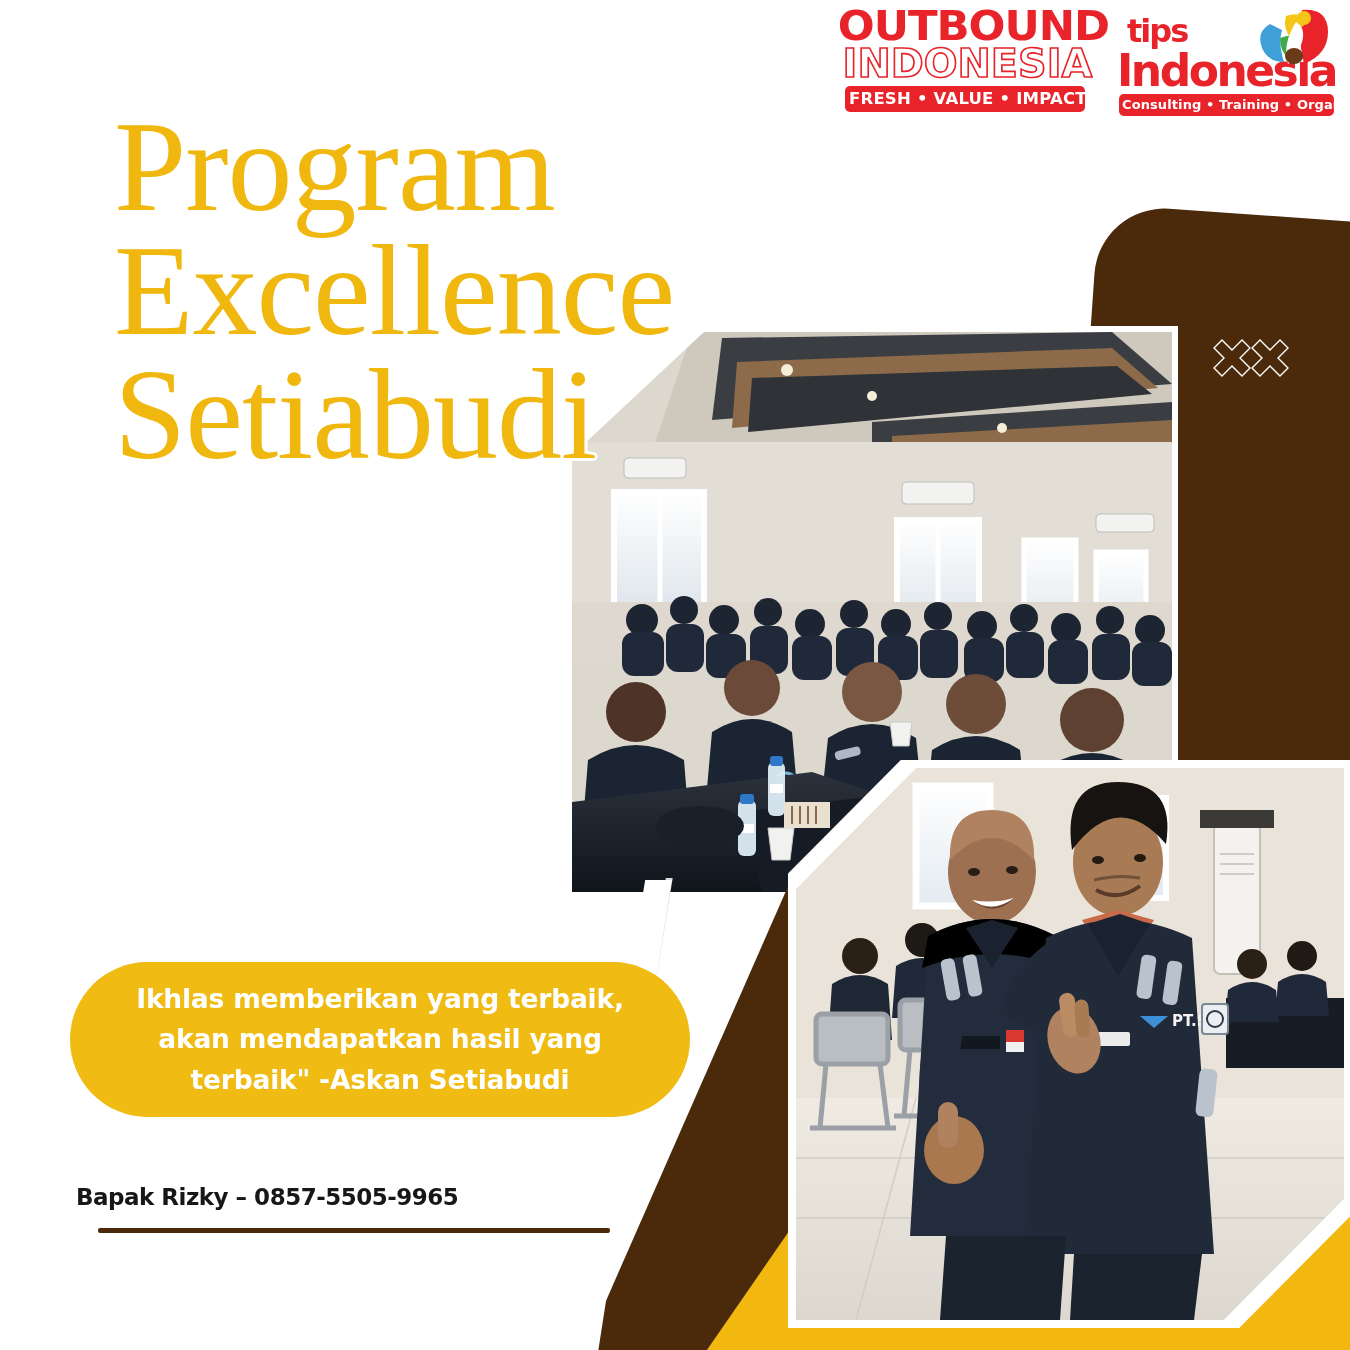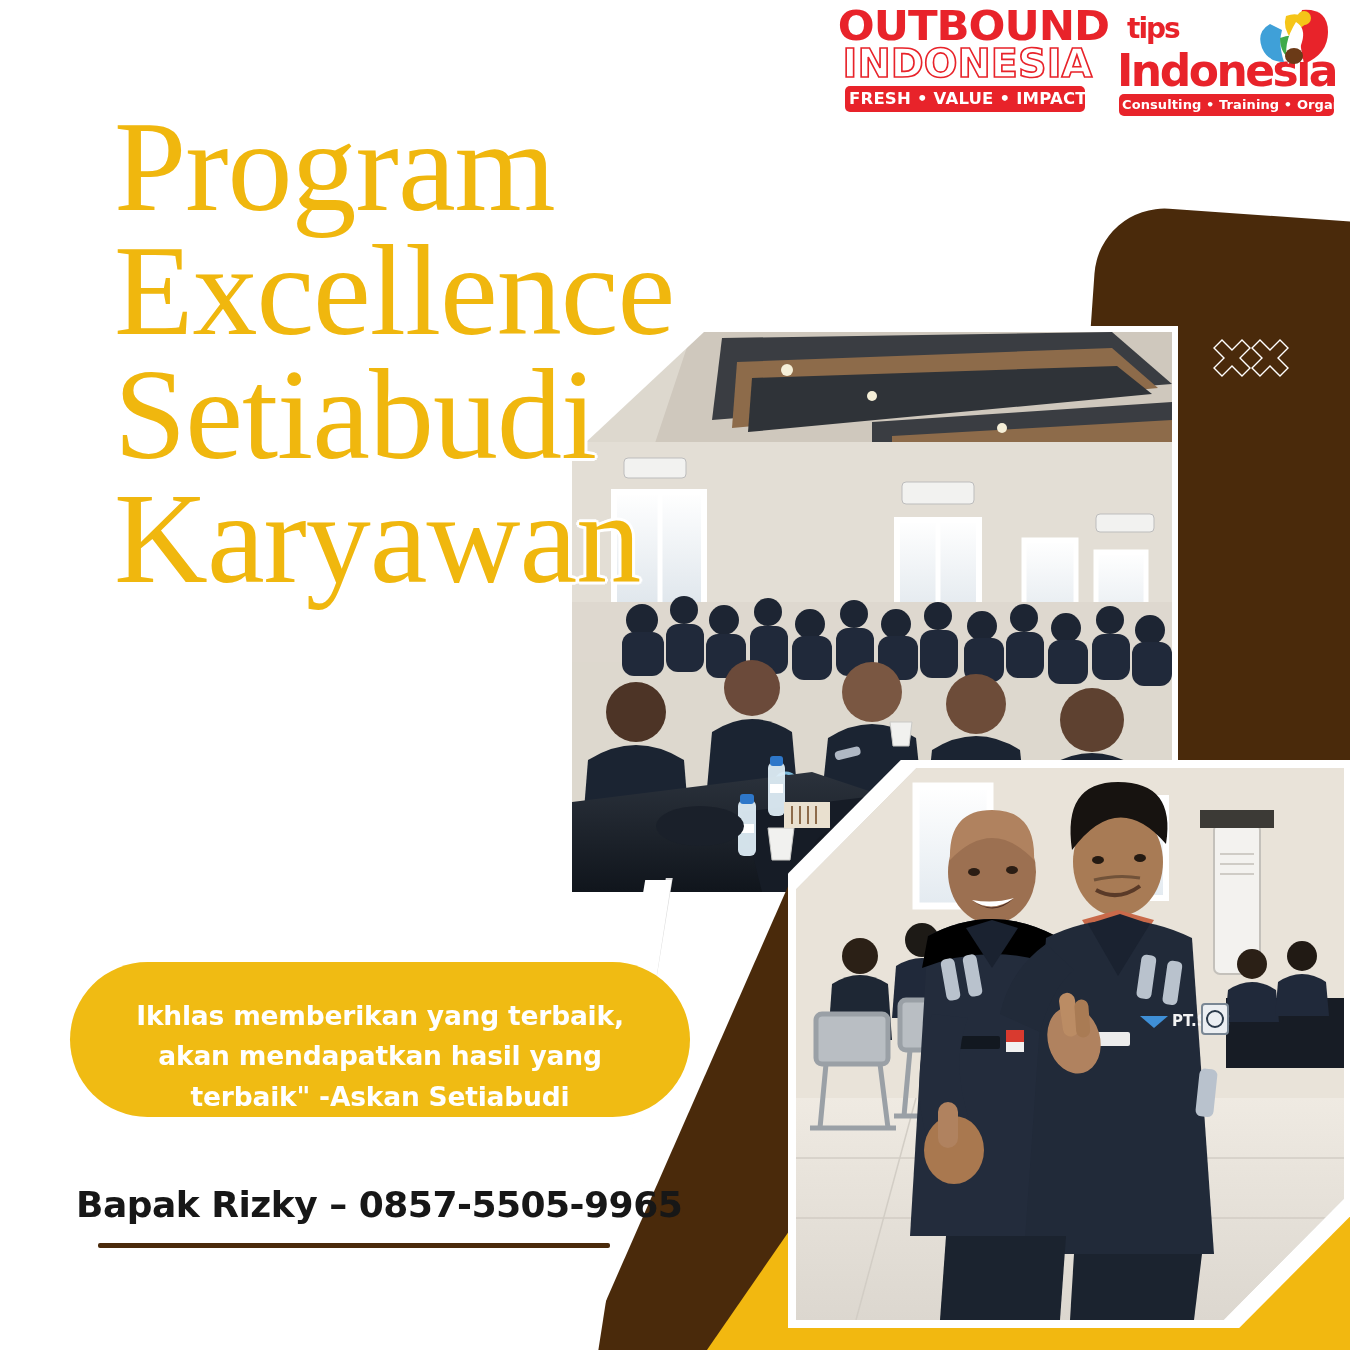--- a/index.html
+++ b/index.html
@@ -122,21 +122,21 @@
     padding:3px 4px 4px;
     white-space:nowrap;
   }
 
   .logo-tips { width:215px; position:relative; }
   .tips-row { position:relative; height:58px; }
   .tips-word {
     position:absolute; left:8px; top:4px;
     font-family:"DejaVu Sans", sans-serif;
     font-weight:bold;
-    font-size:28px;
+    font-size:32px;
     color:#e8232a;
     letter-spacing:-2px;
   }
   .tips-mark { position:absolute; right:4px; top:0px; }
   .tips-indo {
     font-family:"DejaVu Sans", sans-serif;
     font-weight:bold;
     font-size:44px;
     color:#e8232a;
     letter-spacing:-2.5px;
@@ -216,21 +216,21 @@
   }
   .photo svg { display:block; width:100%; height:100%; }
 
   
   .quote-pill {
     position:absolute;
     left:70px; top:962px;
     width:620px; height:155px;
     background:#f0bb13;
     border-radius:80px;
-    display:flex; align-items:flex-end; justify-content:center;
+    display:flex; align-items:center; justify-content:center;
     z-index:45;
   }
   .quote-text {
     font-family:"DejaVu Sans", sans-serif;
     font-weight:bold;
     font-size:26.5px;
     line-height:1.52;
     color:#ffffff;
     text-align:center;
     padding:0 34px;
@@ -239,21 +239,21 @@
 
   
   .contact {
     position:absolute;
     left:76px; top:1184px;
     z-index:45;
   }
   .contact-text {
     font-family:"DejaVu Sans", sans-serif;
     font-weight:bold;
-    font-size:36px;
+    font-size:23px;
     color:#171717;
     letter-spacing:-0.5px;
     white-space:nowrap;
   }
   .contact-rule {
     margin-top:18px;
     margin-left:22px;
     width:512px; height:5px;
     background:#4a2a0b;
     border-radius:2px;
@@ -273,21 +273,20 @@
         <path d="M8 12 L16 4 L26 14 L36 4 L44 12 L34 22 L44 32 L36 40 L26 30 L16 40 L8 32 L18 22 Z" fill="none" stroke="#ffffff" stroke-width="1.4"></path>
         <path d="M46 12 L54 4 L64 14 L74 4 L82 12 L72 22 L82 32 L74 40 L64 30 L54 40 L46 32 L56 22 Z" fill="none" stroke="#ffffff" stroke-width="1.4"></path>
       </svg>
     </div>
   </div>
 
   <div class="headline">
     <div class="hl">Program</div>
     <div class="hl">Excellence</div>
     <div class="hl">Setiabudi</div>
-    <div class="hl">Karyawan</div>
   </div>
 
   <div class="photo-1-frame"></div>
   <div class="photo photo-hex photo-1">
     <svg viewBox="0 0 600 560" preserveAspectRatio="xMidYMid slice" xmlns="http://www.w3.org/2000/svg">
       <defs>
         <linearGradient id="win" x1="0" y1="0" x2="0" y2="1">
           <stop offset="0%" stop-color="#ffffff"></stop>
             <stop offset="100%" stop-color="#dfe6ec"></stop>
         </linearGradient>

